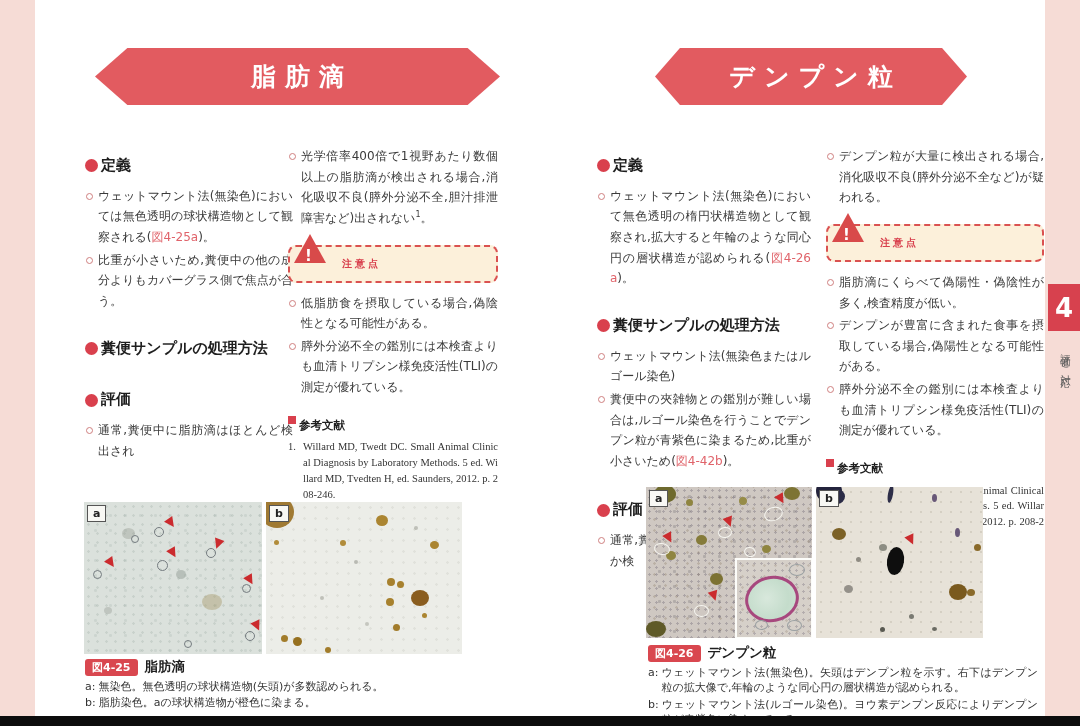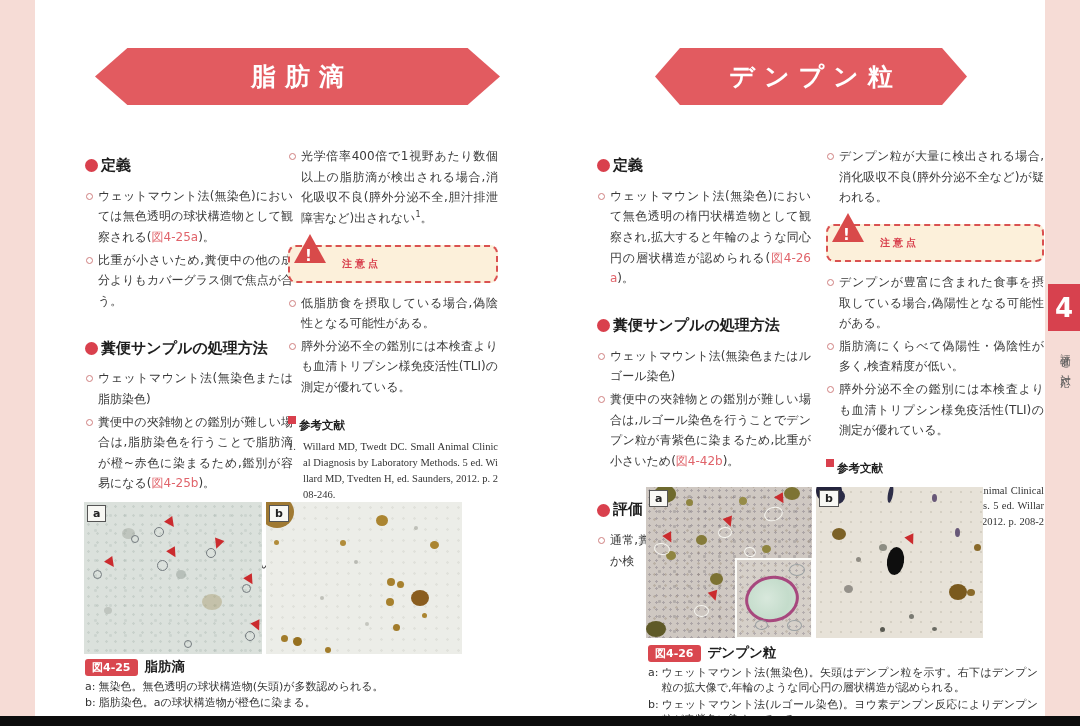--- a/index.html
+++ b/index.html
@@ -93,30 +93,20 @@
         </div>
         <div class="li">
           <span class="dot"></span>
           <span class="txt"><span>比重が小さいため,糞便中の他の成分よりもカバーグラス側で焦点が合う。</span></span>
         </div>
       </div>
     <div class="sec-h mt1">
       <span class="hdot"></span>
       <span>糞便サンプルの処理方法</span>
     </div>
-    <div>
-        <div class="li">
-          <span class="dot"></span>
-          <span class="txt"><span>ウェットマウント法(無染色または脂肪染色)</span></span>
-        </div>
-        <div class="li">
-          <span class="dot"></span>
-          <span class="txt"><span>糞便中の夾雑物との鑑別が難しい場合は,脂肪染色を行うことで脂肪滴が橙~赤色に染まるため,鑑別が容易になる(</span><span class="fig-ref">図4-25b</span><span>)。</span></span>
-        </div>
-      </div>
     <div class="sec-h mt2">
       <span class="hdot"></span>
       <span>評価</span>
     </div>
     <div>
         <div class="li">
           <span class="dot"></span>
           <span class="txt"><span>通常,糞便中に脂肪滴はほとんど検出され</span></span>
         </div>
       </div>
@@ -201,25 +191,25 @@
         </div>
       </div>
     <div class="caution">
       <span class="warn-tri"></span>
       <span class="warn-ex">!</span>
       <span class="caution-title">注意点</span>
     </div>
     <div>
         <div class="li">
           <span class="dot"></span>
+          <span class="txt"><span>脂肪滴にくらべて偽陽性・偽陰性が多く,検査精度が低い。</span></span>
+        </div>
+        <div class="li">
+          <span class="dot"></span>
           <span class="txt"><span>デンプンが豊富に含まれた食事を摂取している場合,偽陽性となる可能性がある。</span></span>
-        </div>
-        <div class="li">
-          <span class="dot"></span>
-          <span class="txt"><span>脂肪滴にくらべて偽陽性・偽陰性が多く,検査精度が低い。</span></span>
         </div>
         <div class="li">
           <span class="dot"></span>
           <span class="txt"><span>膵外分泌不全の鑑別には本検査よりも血清トリプシン様免疫活性(TLI)の測定が優れている。</span></span>
         </div>
       </div>
     <div class="ref-h">
       <span class="sq"></span>
       <span>参考文献</span>
     </div>

